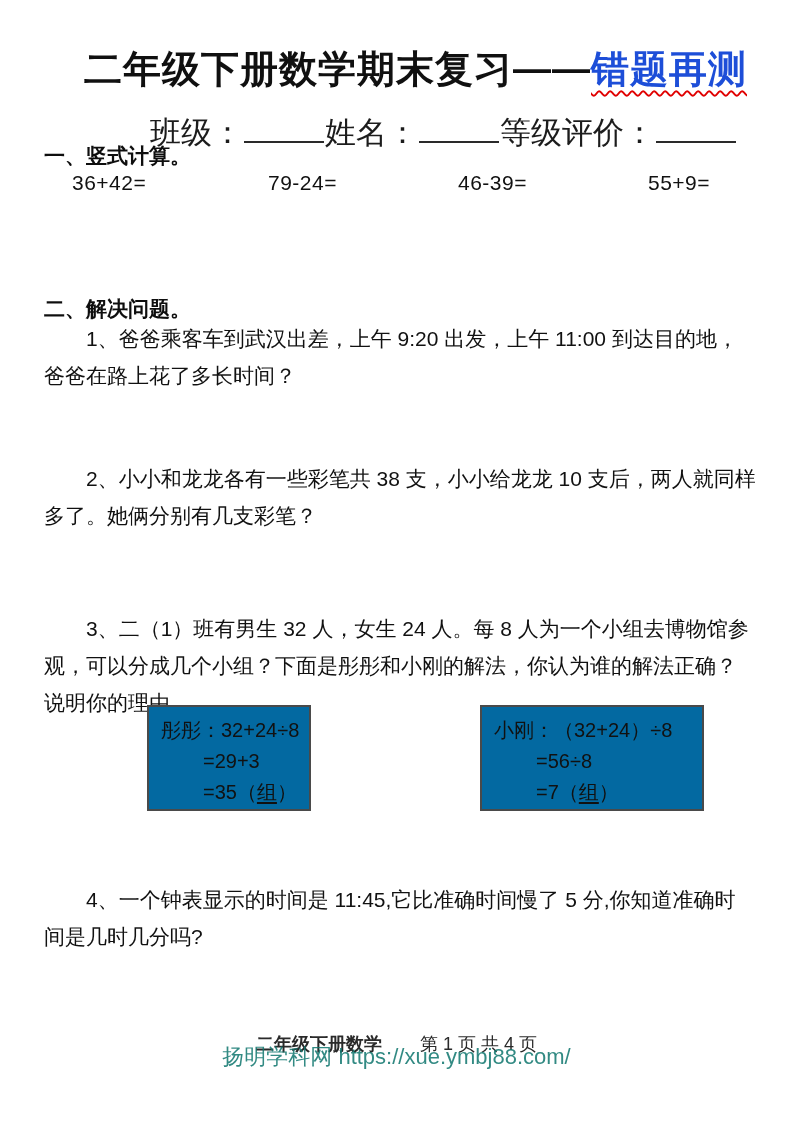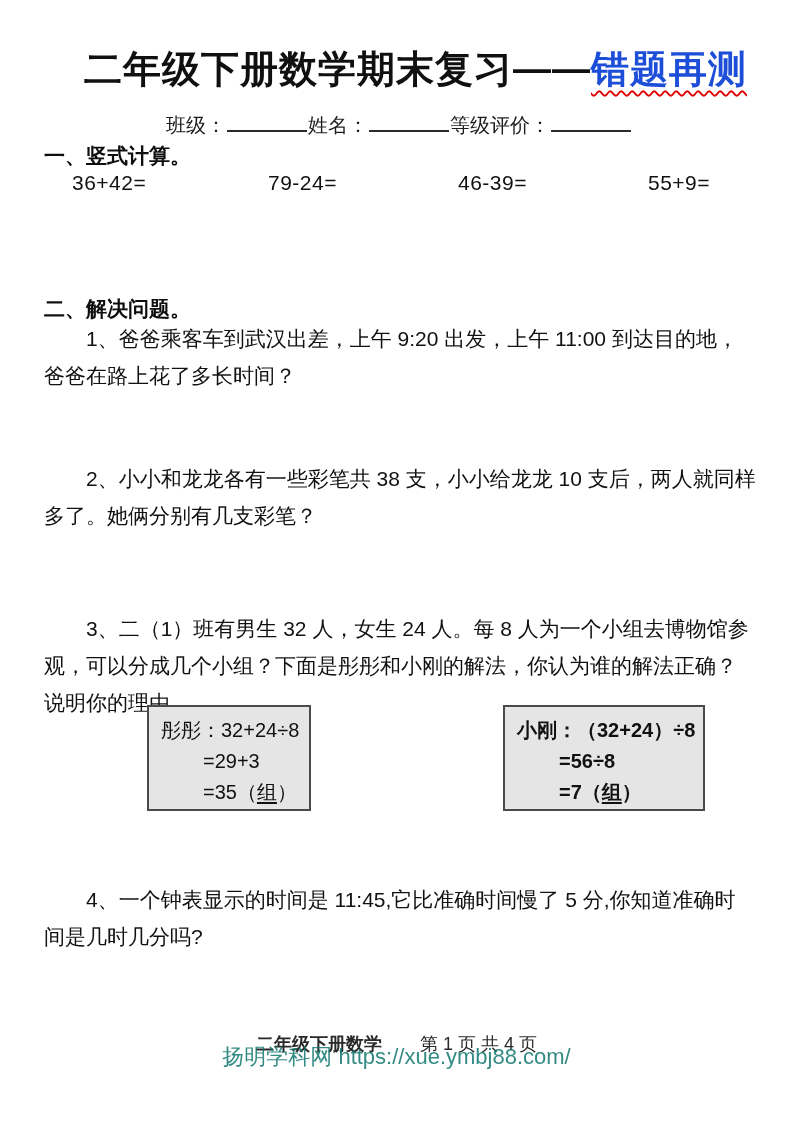--- a/index.html
+++ b/index.html
@@ -28,24 +28,24 @@
     color: #1d4ed8;
     text-decoration: underline;
     text-decoration-style: wavy;
     text-decoration-color: #e00000;
     text-decoration-thickness: 2px;
     text-underline-offset: 8px;
   }
   
   .info-line {
     position: absolute;
-    left: 166px;
+    left: 150px;
     top: 110px;
     font-family: Liberation Sans, sans-serif;
-    font-size: 20px;
+    font-size: 31px;
     color: #1c1c1c;
     white-space: nowrap;
   }
   .blank {
     display: inline-block;
     width: 80px;
     height: 1em;
     border-bottom: 2px solid #2a2a2a;
     margin: 0 1px;
     vertical-align: baseline;
@@ -86,28 +86,28 @@
   .q1 { top: 320px; }
   .q2 { top: 460px; }
   .q3 { top: 610px; }
   .q4 { top: 881px; }
   
   .sol-box {
     position: absolute;
     top: 705px;
     height: 106px;
     border: 2px solid #4a4a4a;
-    background: #e5e5e5;
+    background: #0369a1;
     box-sizing: border-box;
     padding: 8px 10px 0 12px;
     font-size: 20px;
     color: #111;
   }
   .box-left  { left: 147px; width: 164px; }
-  .box-right { left: 503px; width: 202px; font-weight: bold; }
+  .box-right { left: 480px; width: 224px; }
   .sol-line { line-height: 31px; white-space: nowrap; }
   .sol-indent { padding-left: 42px; }
   .unit-underline { text-decoration: underline; text-underline-offset: 3px; }
   
   .footer-doc {
     position: absolute;
     top: 1032px;
     left: 0;
     width: 100%;
     text-align: center;

